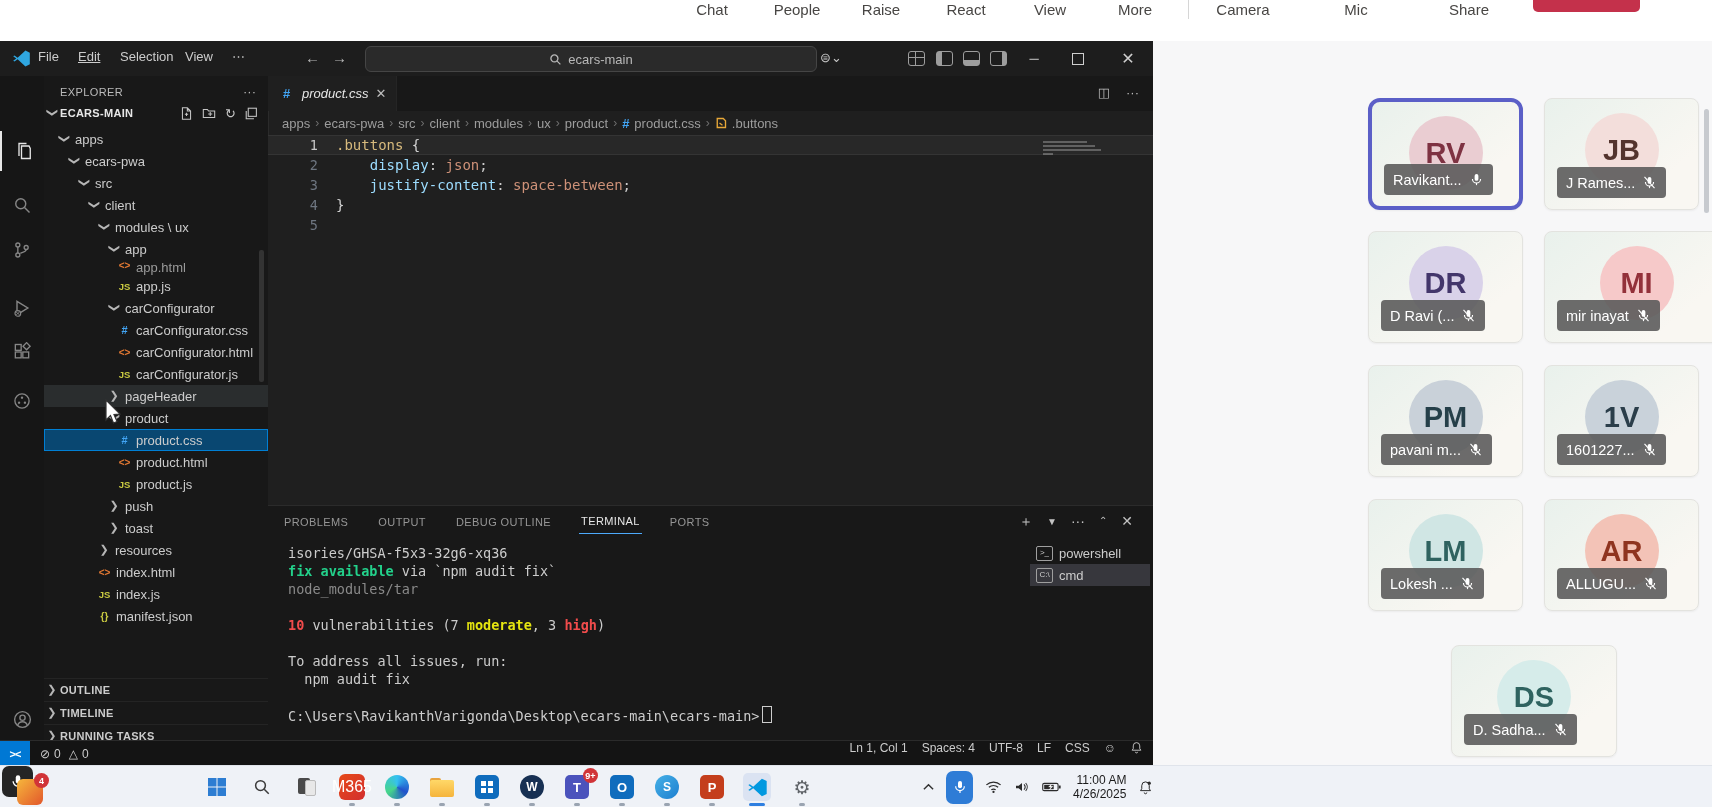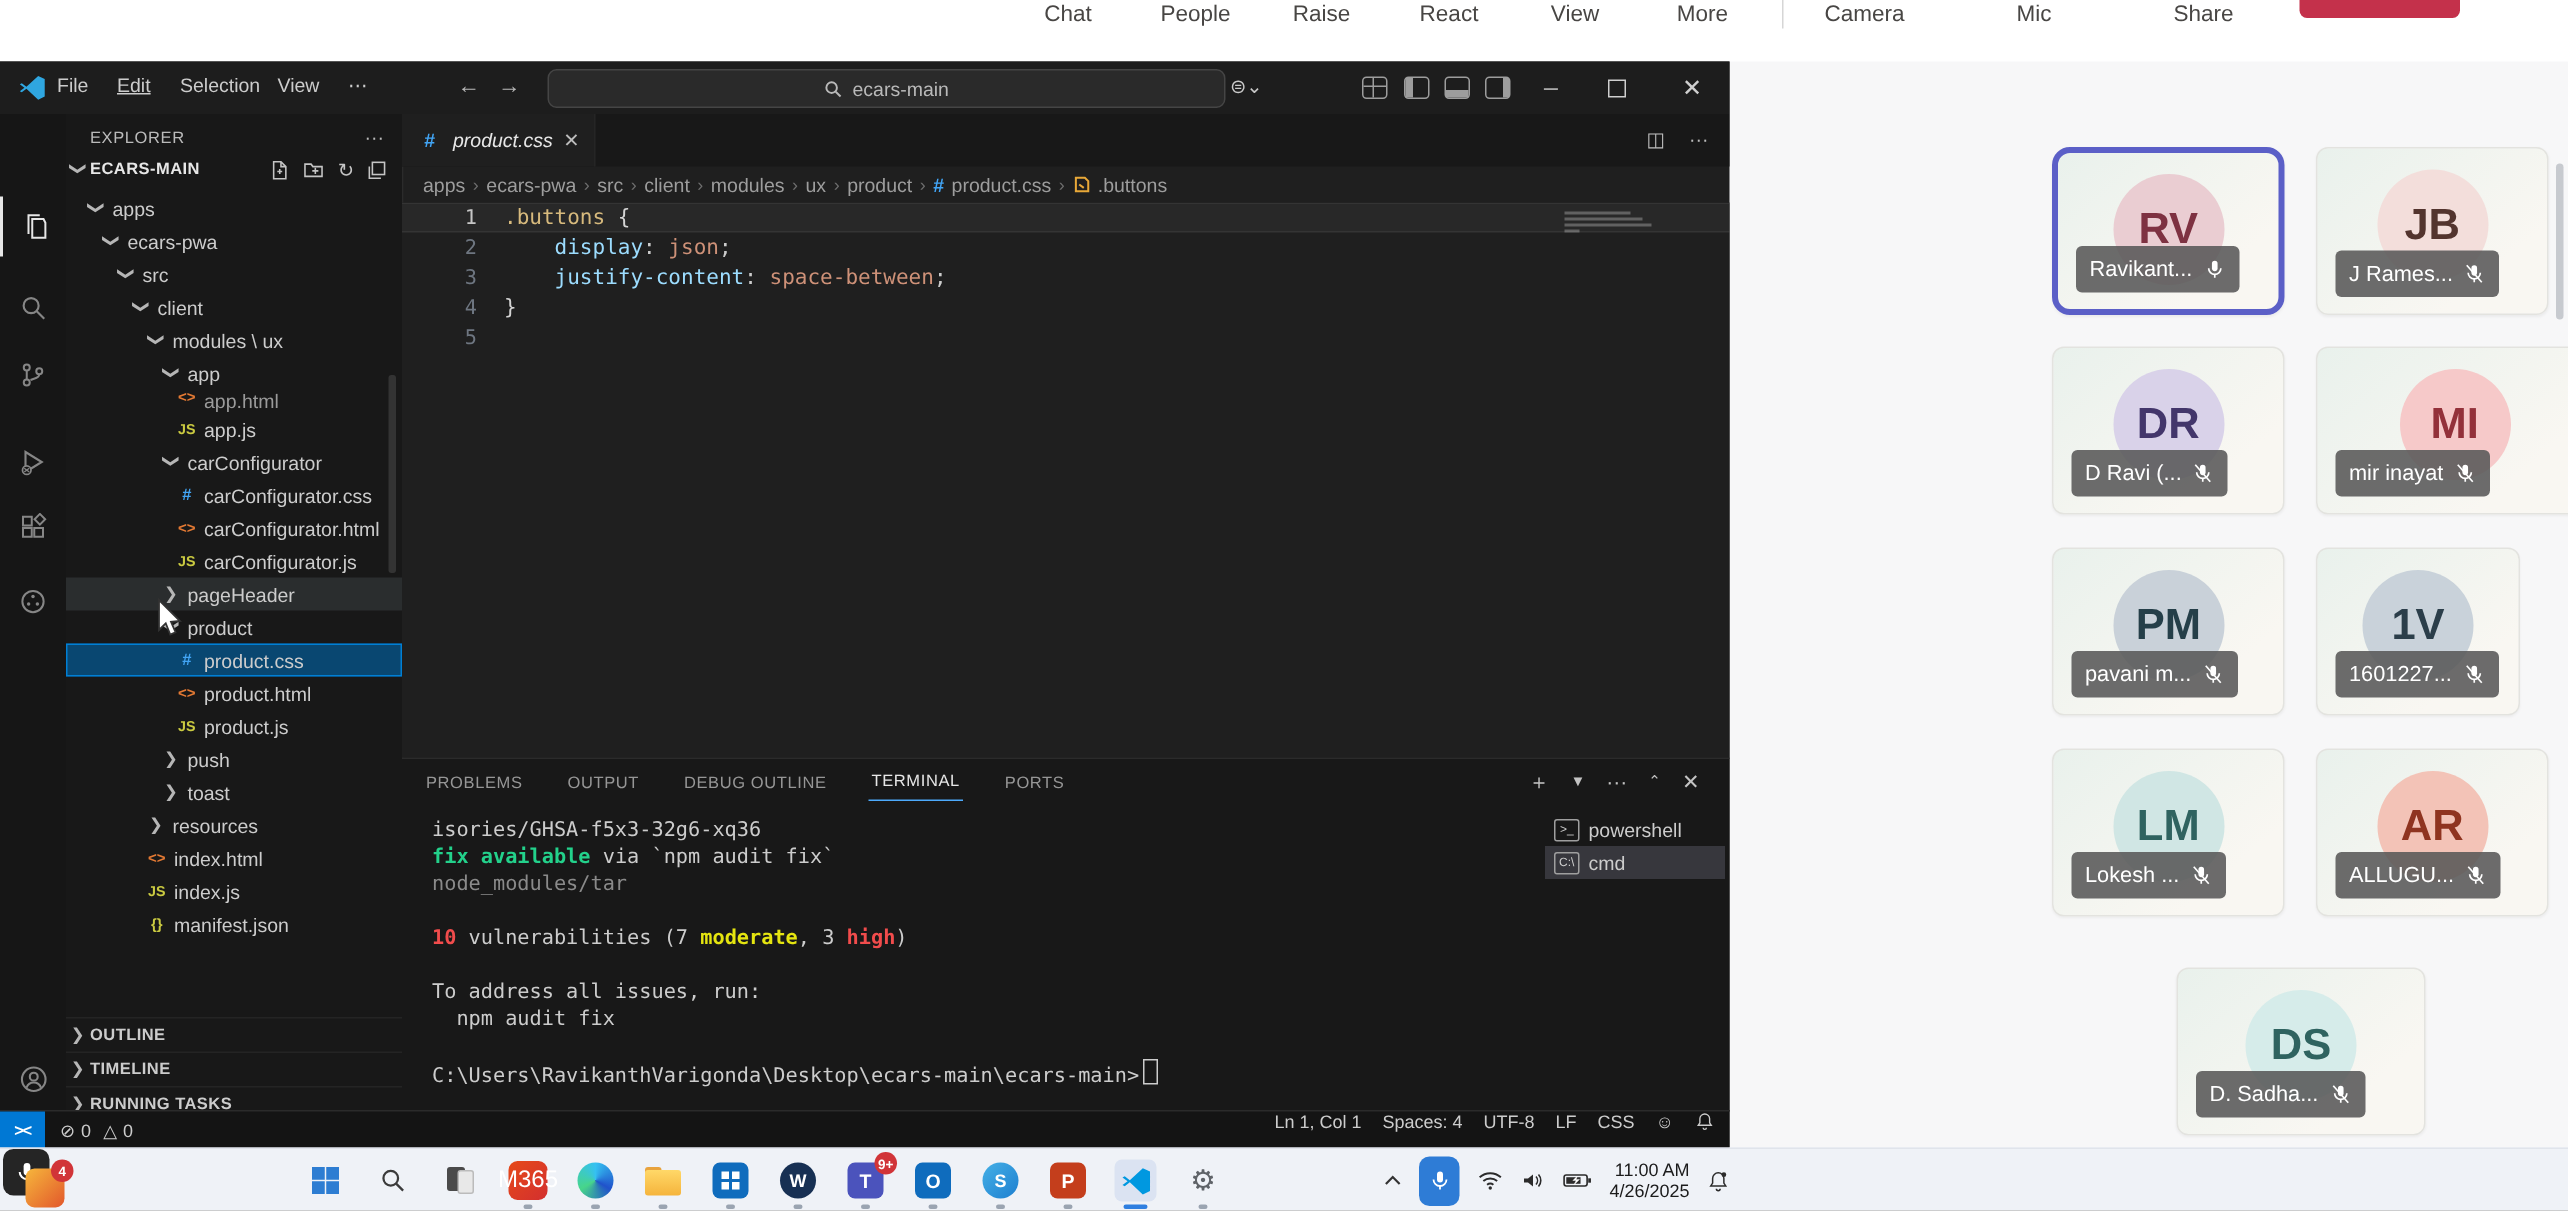--- a/index.html
+++ b/index.html
@@ -546,21 +546,21 @@
           <span style="flex: 0 0 auto;">
             <svg width="15" height="15" viewBox="0 0 24 24">
               <rect x="9" y="3" width="6" height="11" rx="3" fill="#ffffff"></rect>
               <path d="M5.5 11a6.5 6.5 0 0 0 13 0" fill="none" stroke="#ffffff" stroke-width="1.8"></path>
               <line x1="12" y1="17.5" x2="12" y2="21" stroke="#ffffff" stroke-width="1.8"></line>
               <line x1="4" y1="3" x2="20" y2="21" stroke="#ffffff" stroke-width="1.8"></line>
             </svg>
           </span>
         </div>
       </div>
-      <div class="tile" style="left: 391px; top: 324px; width: 136px; height: 112px;">
+      <div class="tile" style="left: 391px; top: 324px; width: 155px; height: 112px;">
         <div class="avatar" style="background: rgb(201, 210, 218); color: rgb(43, 62, 74);">1V</div>
         <div class="pill">
           <span class="pname">1601227...</span>
           <span style="flex: 0 0 auto;">
             <svg width="15" height="15" viewBox="0 0 24 24">
               <rect x="9" y="3" width="6" height="11" rx="3" fill="#ffffff"></rect>
               <path d="M5.5 11a6.5 6.5 0 0 0 13 0" fill="none" stroke="#ffffff" stroke-width="1.8"></path>
               <line x1="12" y1="17.5" x2="12" y2="21" stroke="#ffffff" stroke-width="1.8"></line>
               <line x1="4" y1="3" x2="20" y2="21" stroke="#ffffff" stroke-width="1.8"></line>
             </svg>

